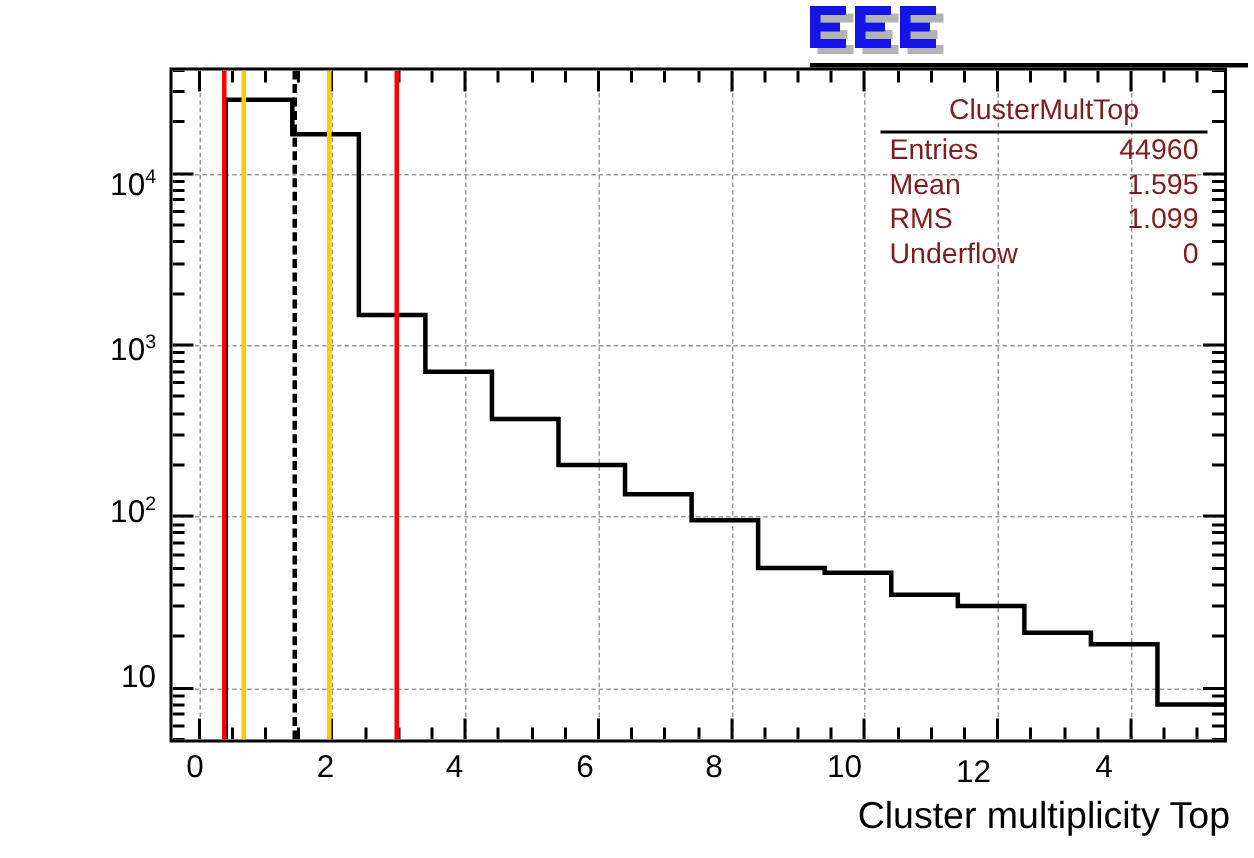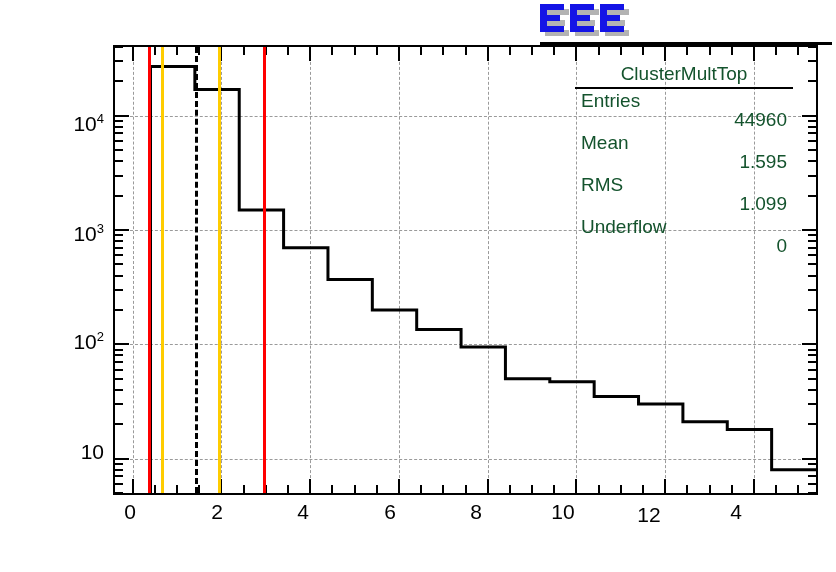--- a/index.html
+++ b/index.html
@@ -47,26 +47,26 @@
   .xtitle{position:absolute;right:16px;top:530px;font-size:25px;color:#000;
           white-space:nowrap;}
 
   
   .vline{position:absolute;top:0;bottom:0;width:3px;}
   .vline.red{background:#ff0000;}
   .vline.orange{background:#ffcc00;}
   .vline.dash{width:0;border-left:3px dashed #000;background:none;}
 
   
-  .stats{position:absolute;left:575px;top:62px;width:218px;
-         background:transparent;font-size:19px;color:#14532d;}
+  .stats{position:absolute;left:587px;top:62px;width:218px;
+         background:transparent;font-size:19px;color:#7f1d1d;}
   .stats .sname{text-align:center;padding:1px 0 2px;border-bottom:2px solid #000;}
   .stats .srow{display:flex;justify-content:space-between;padding:1px 6px 0 6px;}
   .stats .srow .k{text-align:left;}
-  .stats .srow .v{margin-top:19px;}
+  .stats .srow .v{}
 </style>
 </head>
 <body>
 
 <div id="root">
 
 
   <div class="logo">
     <div class="logo-marks">
 
@@ -110,20 +110,21 @@
 
   <div class="xlab" style="left:130px;top:500px">0</div>
   <div class="xlab" style="left:217px;top:500px">2</div>
   <div class="xlab" style="left:303px;top:500px">4</div>
   <div class="xlab" style="left:390px;top:500px">6</div>
   <div class="xlab" style="left:476px;top:500px">8</div>
   <div class="xlab" style="left:563px;top:500px">10</div>
   <div class="xlab" style="left:649px;top:503px">12</div>
   <div class="xlab" style="left:736px;top:500px">4</div>
 
+  <div class="xtitle">Cluster multiplicity Top</div>
 
   <div class="frame">
     <div class="plot" id="plot">
 
       <div class="grid-h" style="top: 411.602px;"></div>
         <div class="grid-h" style="top: 297.333px;"></div>
         <div class="grid-h" style="top: 183.065px;"></div>
         <div class="grid-h" style="top: 68.7965px;"></div>
         <div class="grid-v" style="left: 17.7468px;"></div>
         <div class="grid-v" style="left: 106.481px;"></div>

